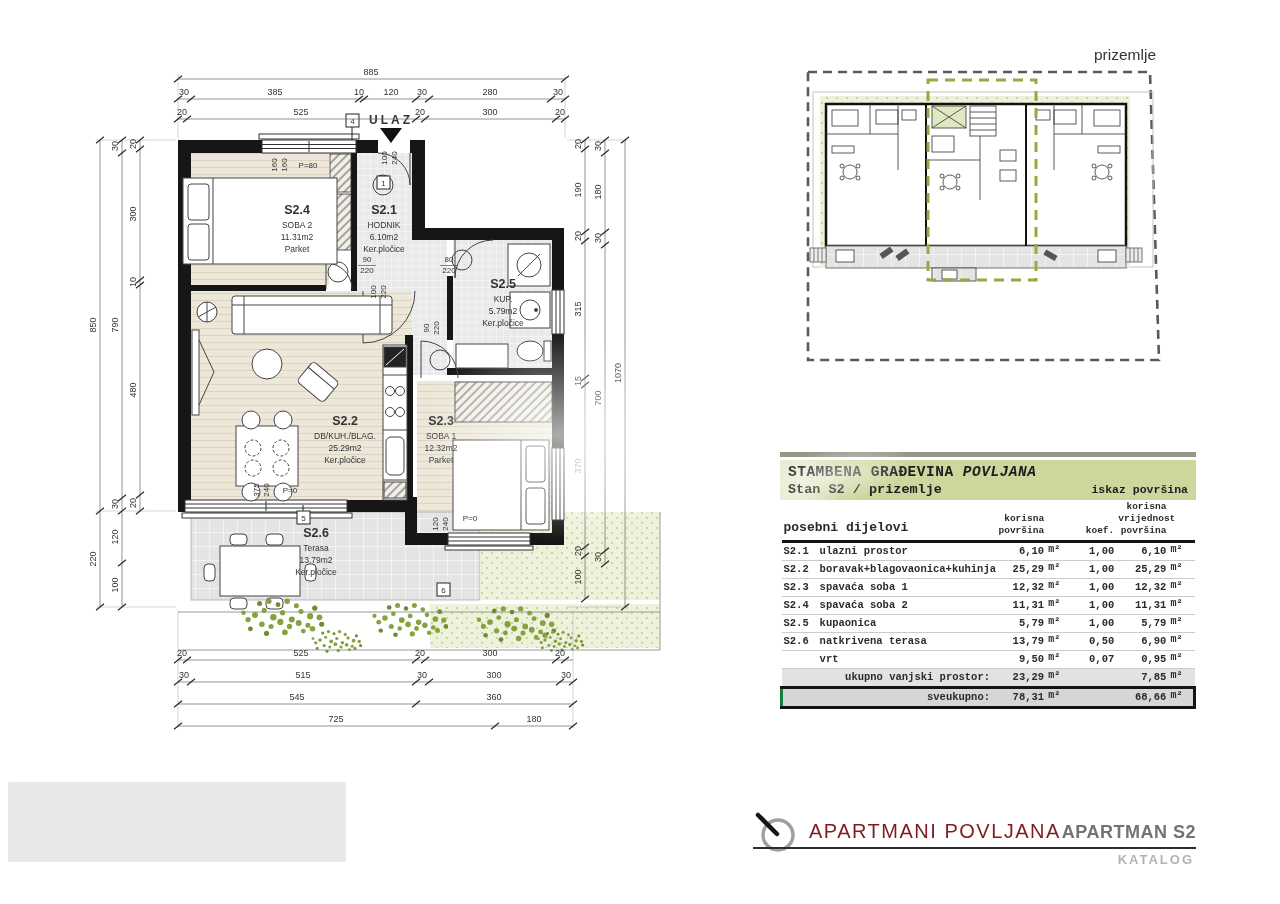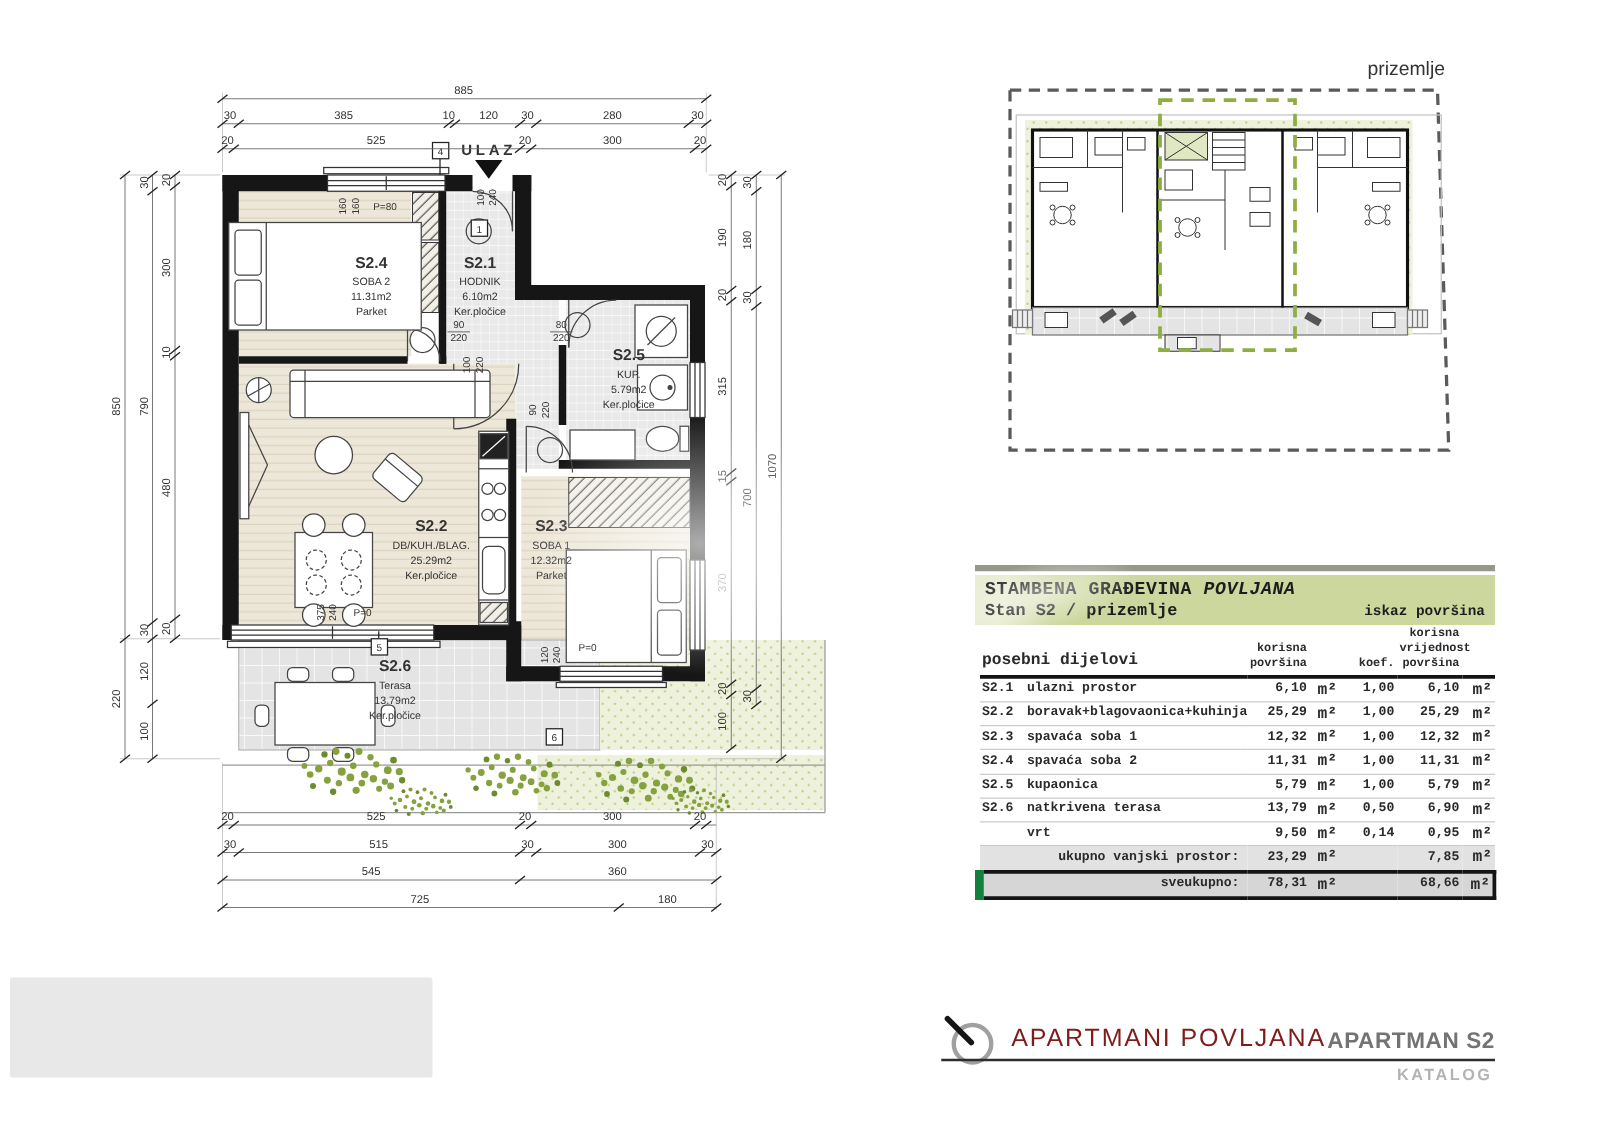--- a/index.html
+++ b/index.html
@@ -17,27 +17,27 @@
   .t-sub{display:flex;justify-content:space-between;align-items:baseline;margin-top:2px;
          font-family:"Liberation Mono",monospace;font-weight:700;color:#1d1d1d;}
   .t-sub .l{font-size:13.5px;} .t-sub .r{font-size:11.5px;}
   table.area{border-collapse:collapse;width:100%;font-family:"Liberation Mono",monospace;
              font-size:10.5px;font-weight:700;color:#2a2a2a;table-layout:fixed;}
   table.area td,table.area th{padding:1px 2px;height:15px;line-height:1.25;}
   col.c-id{width:36px;}col.c-name{width:178px;}col.c-v{width:50px;}col.c-u{width:24px;}
   col.c-k{width:46px;}col.c-v2{width:52px;}col.c-u2{width:26px;}
   th{white-space:pre-line;vertical-align:bottom;font-size:9.5px;}
   th.name{font-size:13px;text-align:left;}
-  .num{text-align:right;} .unit{text-align:right;font-size:13px;vertical-align:top;padding-top:3px;}
+  .num{text-align:right;} .unit{text-align:left;font-size:10px;vertical-align:top;padding-top:3px;}
   tr.hdr th{border-bottom:3px solid #141414;padding-bottom:3px;margin-top:23px;}
   tr.r td{border-bottom:1px solid #cbcbcb;}
   tr.sub td{background:#e2e2e2;border-bottom:1px solid #bbb;}
   tr.sub .lab,tr.tot .lab{text-align:right;padding-right:6px;}
   tr.tot td{background:#d6d6d6;border-top:3px solid #141414;border-bottom:3px solid #141414;}
-  tr.tot td:first-child{border-left:7px solid #15803d;}
+  tr.tot td:first-child{border-left:3px solid #15803d;}
   tr.tot td:last-child{border-right:3px solid #141414;}
   
   .footer{left:753px;top:808px;width:443px;height:72px;}
   .f-line{position:absolute;left:0;top:39px;width:443px;height:2px;background:#2e2e2e;}
   .f-brand{position:absolute;left:56px;top:12px;font-size:20px;color:#7f1d1d;letter-spacing:1.5px;}
   .f-right1{position:absolute;right:0;top:14px;font-size:18px;font-weight:800;color:#737373;letter-spacing:.5px;}
   .f-right2{position:absolute;right:2px;top:44px;font-size:13px;font-weight:700;color:#b3b3b3;letter-spacing:2px;padding-left:21px;}
   
   .grayblock{left:8px;top:782px;width:338px;height:80px;background:#e8e8e8;border-radius:2px;}
   .wash1{left:420px;top:330px;width:280px;height:210px;pointer-events:none;
@@ -670,21 +670,21 @@
             <td class="unit">m²</td>
         <td class="num">0,50</td>
             <td class="num">6,90</td>
             <td class="unit">m²</td>
       </tr>
       <tr class="r">
         <td></td>
             <td>vrt</td>
         <td class="num">9,50</td>
             <td class="unit">m²</td>
-        <td class="num">0,14</td>
+        <td class="num">0,07</td>
             <td class="num">0,95</td>
             <td class="unit">m²</td>
       </tr>
       <tr class="sub">
         <td class="lab" colspan="2">ukupno vanjski prostor:</td>
         <td class="num">23,29</td>
             <td class="unit">m²</td>
         <td></td>
             <td class="num">7,85</td>
             <td class="unit">m²</td>

